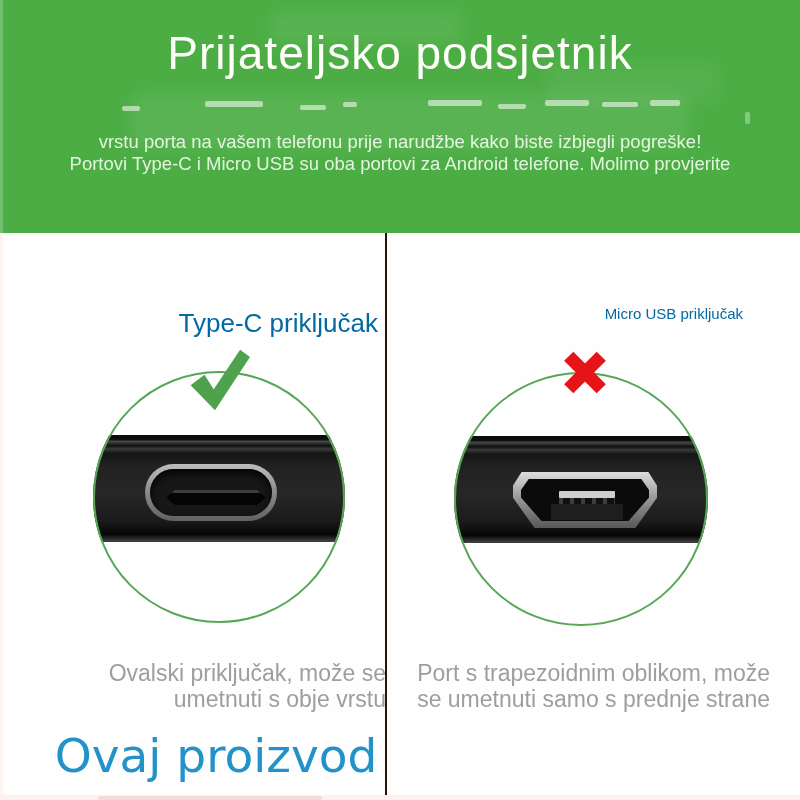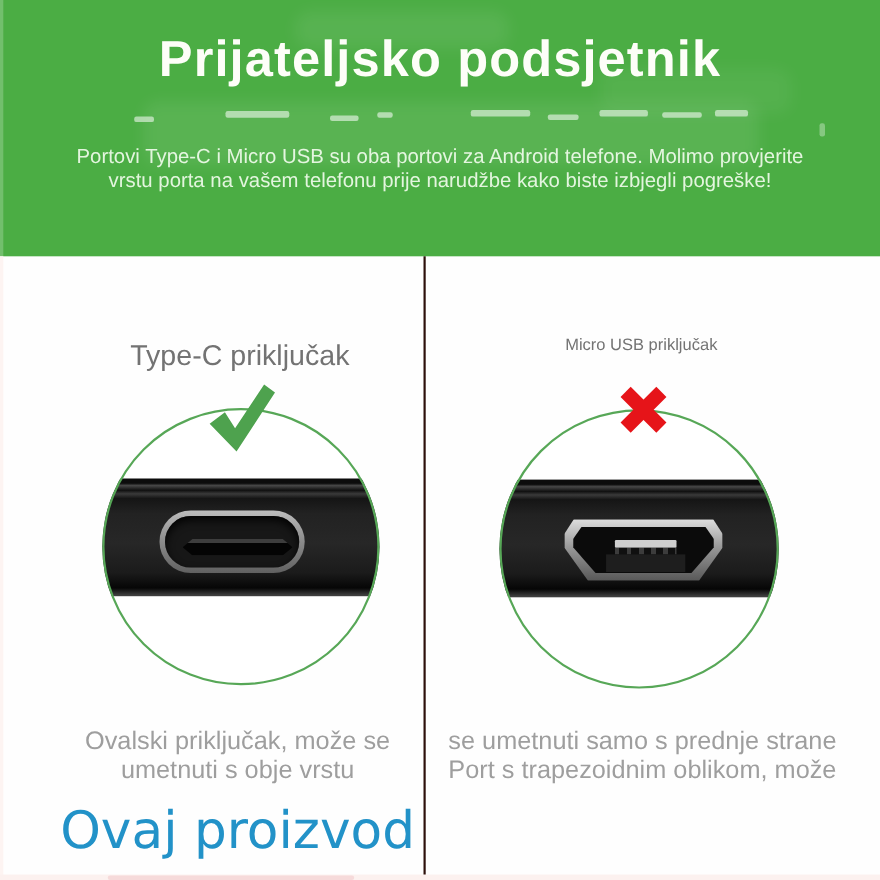--- a/index.html
+++ b/index.html
@@ -3,35 +3,35 @@
 <meta charset="utf-8">
 <style>
   html,body{margin:0;padding:0;background:#fff;}
   .canvas{position:relative;width:800px;height:800px;overflow:hidden;background:#fefefe;
           font-family:"Liberation Sans",sans-serif;}
 
   
   .banner{position:absolute;left:0;top:0;width:800px;height:233px;background:#4bad44;}
   .banner-edge{position:absolute;left:0;top:0;width:3px;height:233px;background:rgba(255,255,255,.22);}
   .banner-title{position:absolute;left:0;top:26px;width:800px;text-align:center;
-                color:#fdfef8;font-size:46px;font-weight:700;letter-spacing:1px;}
+                color:#fdfef8;font-size:46px;font-weight:400;letter-spacing:1px;}
   .smudge{position:absolute;background:rgba(255,255,255,.08);filter:blur(7px);border-radius:14px;}
   .sm1{left:130px;top:92px;width:560px;height:58px;}
   .sm2{left:268px;top:10px;width:195px;height:34px;background:rgba(255,255,255,.07);}
   .sm3{left:545px;top:62px;width:175px;height:42px;background:rgba(255,255,255,.05);}
   .frag{position:absolute;background:rgba(255,255,255,.55);border-radius:2px;}
   .banner-note{position:absolute;left:0;top:131px;width:800px;text-align:center;
                color:rgba(248,255,244,.88);font-size:18.5px;line-height:22px;font-weight:300;}
 
   
   .divider{position:absolute;left:385px;top:233px;width:2px;height:567px;background:#2d100b;}
   .left-lower-edge{position:absolute;left:0;top:233px;width:3px;height:567px;background:#fdf4f2;}
 
   
-  .col-title{position:absolute;text-align:center;color:#737373;font-weight:400;}
+  .col-title{position:absolute;text-align:right;color:#0369a1;font-weight:400;}
   .title-left{left:58px;top:286px;width:320px;font-size:26px;}
   .title-right{left:423px;top:293px;width:320px;font-size:15px;}
 
   
   .circle-clip{position:absolute;border-radius:50%;overflow:hidden;background:#fff;}
   .clip-left{left:93px;top:371px;width:252px;height:252px;}
   .clip-right{left:454px;top:372px;width:254px;height:254px;}
   .circle-ring{position:absolute;border-radius:50%;border:2px solid #57a757;z-index:3;}
   .ring-left{left:93px;top:371px;width:248px;height:248px;}
   .ring-right{left:454px;top:372px;width:250px;height:250px;}
@@ -62,21 +62,21 @@
   .mu-recess{position:absolute;left:30px;top:25px;width:72px;height:16px;background:#1e1e1e;}
 
   
   .check-icon{position:absolute;left:183px;top:347px;width:68px;height:66px;z-index:4;}
   .cross-icon{position:absolute;left:562px;top:351px;width:46px;height:44px;z-index:4;}
   .cross-bar{position:absolute;left:0;top:15px;width:46px;height:13px;background:#e61419;}
   .bar-a{transform:rotate(45deg);}
   .bar-b{transform:rotate(-45deg);}
 
   
-  .col-desc{position:absolute;text-align:center;color:#9e9e9e;font-size:23px;line-height:26px;}
+  .col-desc{position:absolute;text-align:right;color:#9e9e9e;font-size:23px;line-height:26px;}
   .desc-left{left:46px;top:660px;width:340px;}
   .desc-right{left:398px;top:660px;width:372px;}
 
   
   .product-label{position:absolute;left:25px;top:728px;width:382px;text-align:center;
                  color:#2292c8;font-size:47px;font-family:"DejaVu Sans",sans-serif;}
   .bottom-strip{position:absolute;left:0;top:795px;width:800px;height:5px;background:#fcf1ef;}
   .bottom-accent{position:absolute;left:98px;top:796px;width:224px;height:4px;
                  background:#f6dada;border-radius:2px;}
 </style>
@@ -96,22 +96,22 @@
     <div class="frag" style="left:205px;top:101px;width:58px;height:6px"></div>
     <div class="frag" style="left:300px;top:105px;width:26px;height:5px"></div>
     <div class="frag" style="left:343px;top:102px;width:14px;height:5px"></div>
     <div class="frag" style="left:428px;top:100px;width:54px;height:6px"></div>
     <div class="frag" style="left:498px;top:104px;width:28px;height:5px"></div>
     <div class="frag" style="left:545px;top:100px;width:44px;height:6px"></div>
     <div class="frag" style="left:602px;top:102px;width:36px;height:5px"></div>
     <div class="frag" style="left:650px;top:100px;width:30px;height:6px"></div>
     <div class="frag" style="left:745px;top:112px;width:5px;height:12px;opacity:.6"></div>
     <div class="banner-note">
+      <div>vrstu porta na vašem telefonu prije narudžbe kako biste izbjegli pogreške!</div>
       <div>Portovi Type-C i Micro USB su oba portovi za Android telefone. Molimo provjerite</div>
-      <div>vrstu porta na vašem telefonu prije narudžbe kako biste izbjegli pogreške!</div>
     </div>
   </header>
 
   <div class="divider"></div>
   <div class="left-lower-edge"></div>
 
   <section>
     <h2 class="col-title title-left">Type-C priključak</h2>
 
     <div class="circle-clip clip-left">
@@ -150,20 +150,20 @@
       </div>
     </div>
     <div class="circle-ring ring-right"></div>
 
     <div class="cross-icon">
       <div class="cross-bar bar-a"></div>
       <div class="cross-bar bar-b"></div>
     </div>
 
     <div class="col-desc desc-right">
+      <div>Port s trapezoidnim oblikom, može</div>
       <div>se umetnuti samo s prednje strane</div>
-      <div>Port s trapezoidnim oblikom, može</div>
     </div>
   </section>
 
   <div class="bottom-strip"></div>
   <div class="bottom-accent"></div>
 </div>
 
 </body></html>

